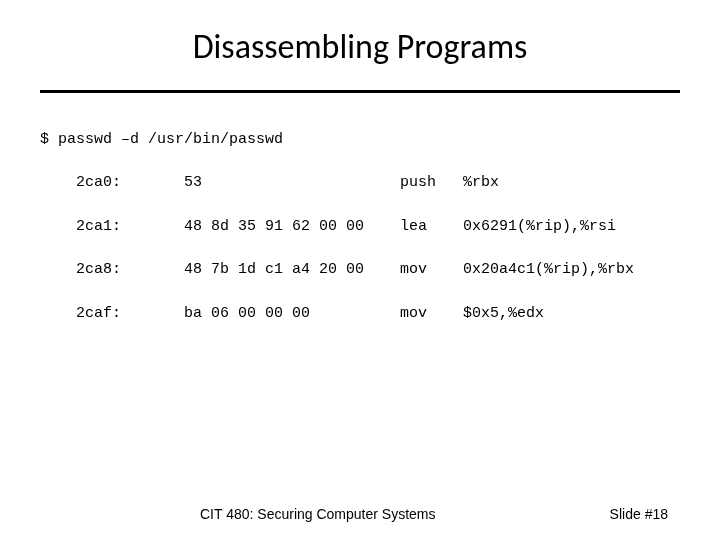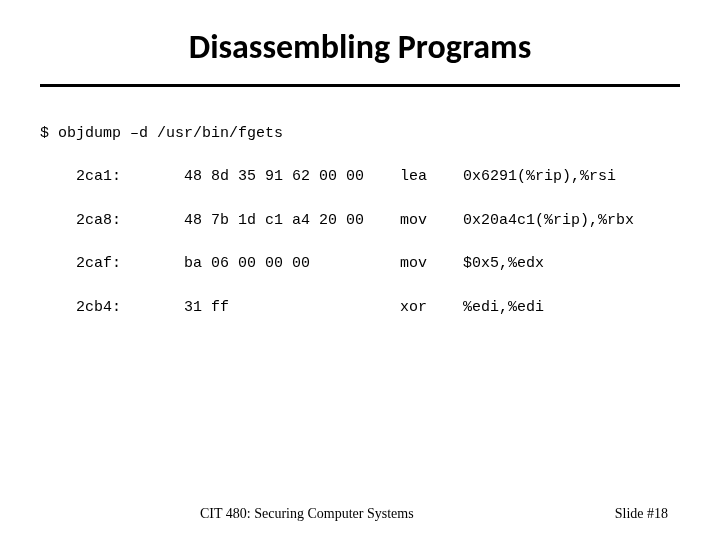--- a/index.html
+++ b/index.html
@@ -7,24 +7,24 @@
     width: 720px;
     height: 540px;
     background: #fff;
     font-family: Calibri, Arial, sans-serif;
     position: relative;
     padding: 20px 40px 40px 40px;
   }
   .title {
     text-align: center;
     font-size: 34px;
-    font-weight: 700;
+    font-weight: 400;
     color: #000;
     margin-top: 6px;
-    margin-bottom: 17px;
+    margin-bottom: 23px;
   }
   .rule {
     border: none;
     border-top: 3px solid #000;
     margin-bottom: 14px;
   }
   .code {
     font-family: "Courier New", monospace;
     font-size: 15px;
     line-height: 1.45;
@@ -32,38 +32,38 @@
     color: #000;
   }
   .footer {
     position: absolute;
     bottom: 18px;
     left: 0;
     right: 0;
     display: flex;
     justify-content: space-between;
     padding: 0 52px 0 0;
-    font-family: Liberation Serif, serif;
+    font-family: Liberation Sans, sans-serif;
     font-size: 14px;
     color: #000;
   }
   .footer-left { margin-left: 200px; }
 </style>
 </head>
 <body>
 
 <h1 class="title">Disassembling Programs</h1>
 <hr class="rule">
 
 <div class="code">
-<div>$ objdump –d /usr/bin/fgets</div>
+<div>$ passwd –d /usr/bin/passwd</div>
+<div>    2ca0:       53                      push   %rbx</div>
 <div>    2ca1:       48 8d 35 91 62 00 00    lea    0x6291(%rip),%rsi</div>
 <div>    2ca8:       48 7b 1d c1 a4 20 00    mov    0x20a4c1(%rip),%rbx</div>
 <div>    2caf:       ba 06 00 00 00          mov    $0x5,%edx</div>
-<div>    2cb4:       31 ff                   xor    %edi,%edi</div>
 
 
 
 
 
 
 </div>
 
 <div class="footer">
   <span class="footer-left">CIT 480: Securing Computer Systems</span>

